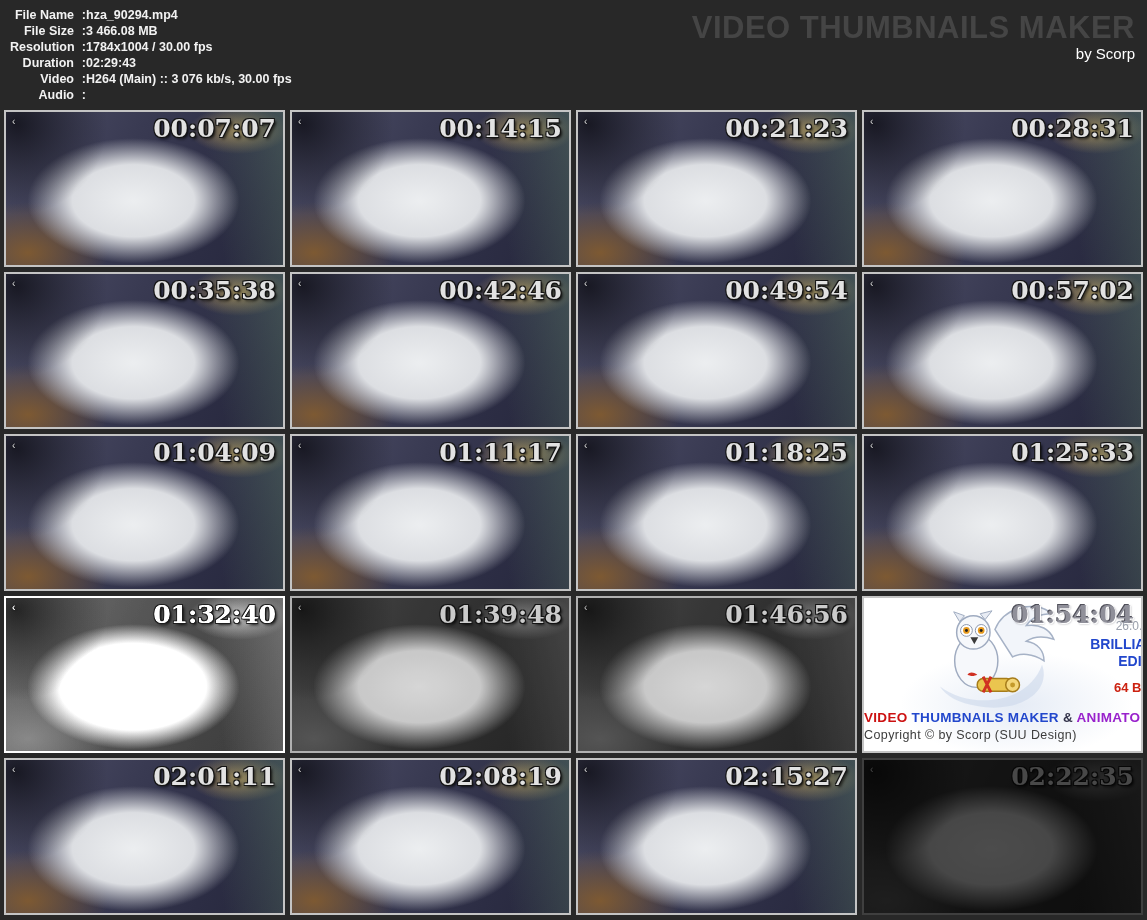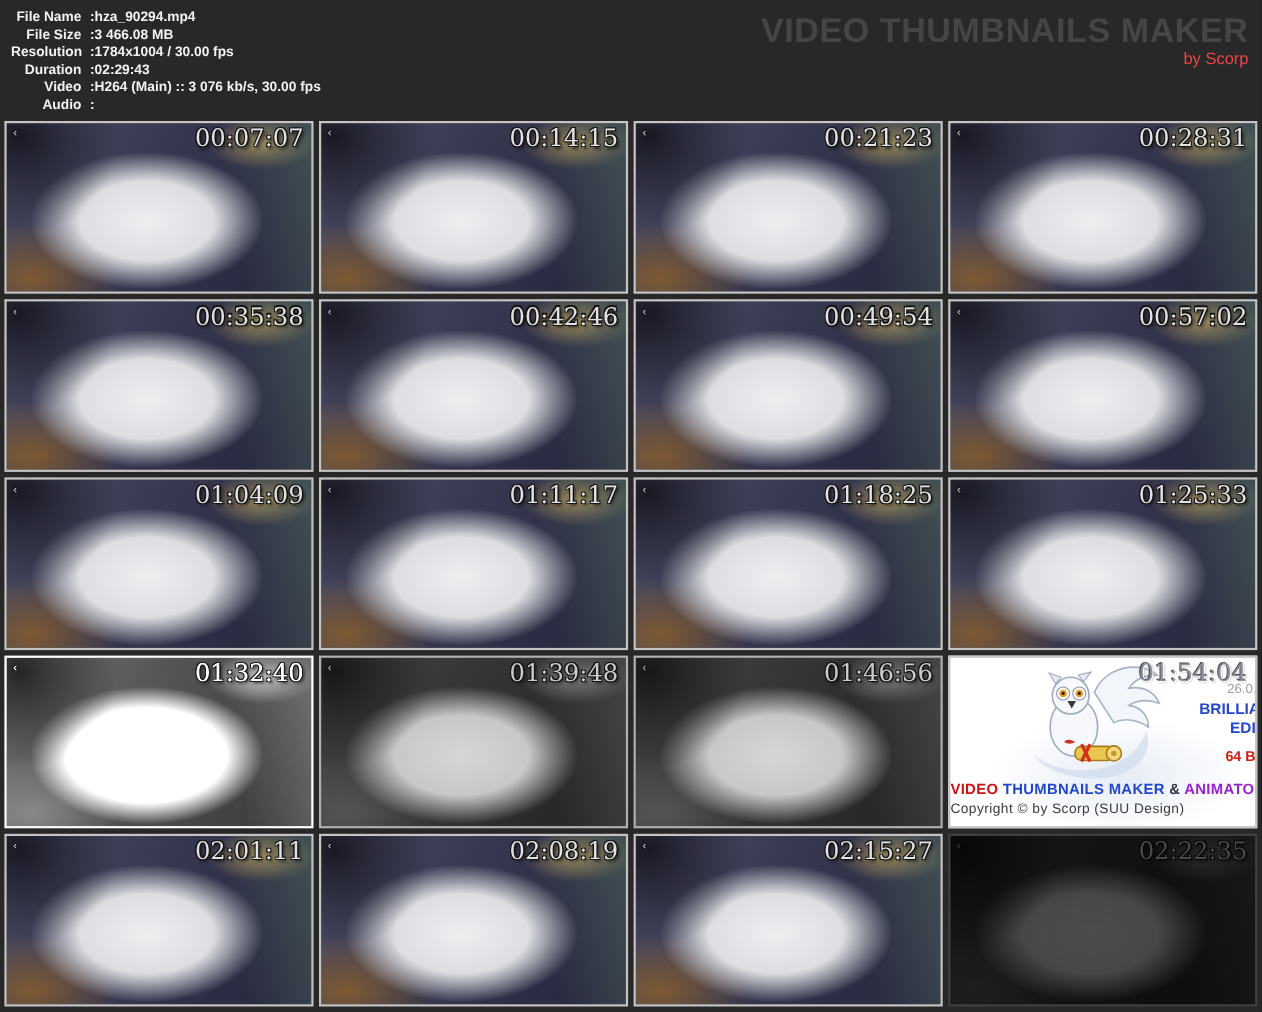--- a/index.html
+++ b/index.html
@@ -8,21 +8,21 @@
     background:#282828;font-family:"Liberation Sans",sans-serif;
   }
   
   .meta{position:absolute;top:7px;left:10px;color:#f2f2f2;font-size:12.5px;font-weight:bold;}
   .meta-row{display:flex;line-height:16px;white-space:pre;text-align:right;}
   .meta-row .lbl{width:64px;}
   .meta-row .sep{width:12px;}
   
   .wm{position:absolute;top:12px;right:12px;text-align:right;user-select:none;}
   .wm-title{font-size:31px;font-weight:bold;letter-spacing:.5px;color:#454545;line-height:32px;}
-  .wm-sub{font-size:15px;color:#ef4444;margin-top:1px;}
+  .wm-sub{font-size:15px;color:#ffffff;margin-top:1px;}
   
   .grid{
     position:absolute;top:110px;left:0;right:0;padding:0 4px;
     display:grid;grid-template-columns:repeat(4,1fr);gap:5px;
   }
   .thumb{
     position:relative;height:153px;margin:0;overflow:hidden;
     border:2px solid #c4c4c4;background:#2e2e3e;
   }
   
@@ -33,21 +33,21 @@
       linear-gradient(260deg, rgba(88,116,100,.5), rgba(88,116,100,0) 28%),
       radial-gradient(ellipse 40% 46% at 8% 92%, rgba(132,92,46,.9), rgba(132,92,46,0) 72%),
       radial-gradient(ellipse 26% 22% at 84% 12%, rgba(196,162,92,.8), rgba(196,162,92,0) 70%),
       linear-gradient(118deg, #4e4f68 0%, #393a52 40%, #2c2d44 75%, #26273c 100%);
   }
   .v-mono{filter:grayscale(1) brightness(.9);}
   .v-mono-bright{filter:grayscale(1) brightness(1.45);}
   .v-mono-dark{filter:grayscale(1) brightness(.32);}
   .ts{
     position:absolute;top:2px;right:7px;
-    font-family:"DejaVu Serif",serif;font-weight:normal;font-size:22px;
+    font-family:"DejaVu Serif",serif;font-weight:bold;font-size:25px;
     color:#e2e2e2;
     text-shadow:-1px -1px 0 #151515,1px -1px 0 #151515,-1px 1px 0 #151515,1px 1px 0 #151515,2px 2px 3px rgba(0,0,0,.85);
   }
   .osd{
     position:absolute;top:5px;left:6px;font-size:10px;line-height:10px;
     color:rgba(255,255,255,.85);text-shadow:0 0 2px #000;
   }
   
   .v-logo{
     background:

